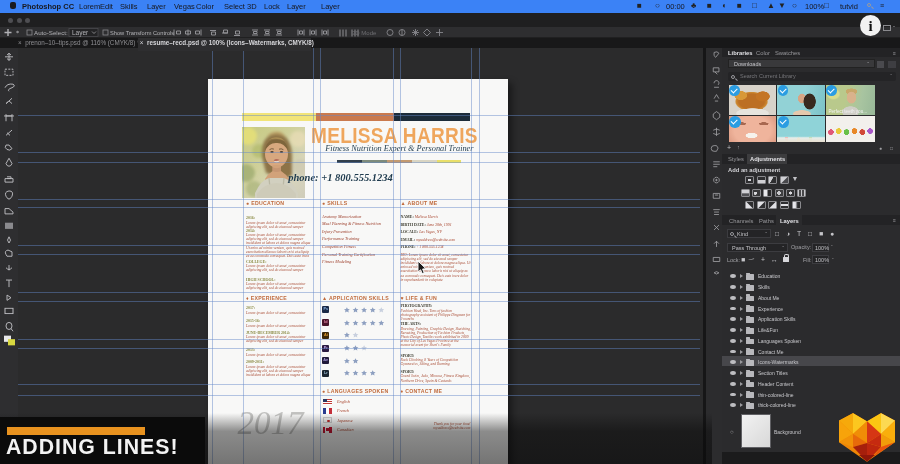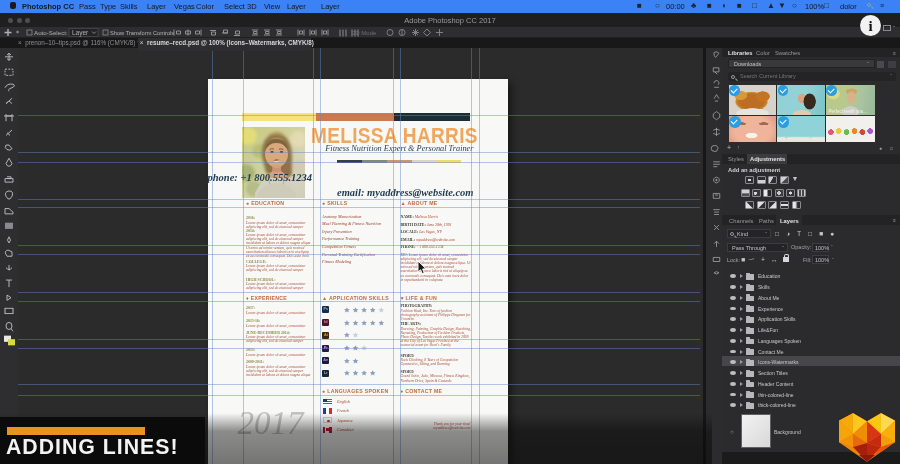--- a/index.html
+++ b/index.html
@@ -125,22 +125,21 @@
 </div>
 
 <div class="ab" style="left:103.5px;top:42.6px;width:200px;font-weight:bold;font-size:22.8px;color:#efa65d;letter-spacing:.4px;transform:scaleX(.835);transform-origin:0 0;white-space:nowrap">MELISSA HARRIS</div>
 <div class="ab ser" style="left:0;top:64.5px;width:266px;text-align:right;font-style:italic;font-size:8.3px;color:#1e3a4d">Fitness Nutrition Expert &amp; Personal Trainer</div>
 
 <div class="ab" style="left:129px;top:81.2px;width:25px;height:2.4px;background:#323f4b"></div>
 <div class="ab" style="left:154px;top:81.2px;width:25px;height:2.4px;background:#7e8b7c"></div>
 <div class="ab" style="left:179px;top:81.2px;width:25px;height:2.4px;background:#c39a70"></div>
 <div class="ab" style="left:204px;top:81.2px;width:25px;height:2.4px;background:#d9d5c3"></div>
 <div class="ab" style="left:229px;top:81.2px;width:24.5px;height:2.4px;background:#e9df69"></div>
-<div class="ab ser" style="left:0;top:92.5px;width:266px;text-align:left;font-style:italic;font-weight:bold;font-size:10.5px;color:#1e3a4d">phone: +1 800.555.1234</div>
-<div class="ab ser" style="left:0;top:108px;width:266px;text-align:right;font-style:italic;font-weight:bold;font-size:10.5px;color:#1e3a4d">email: myaddress@website.com</div>
+<div class="ab ser" style="left:0;top:92.5px;width:266px;text-align:center;font-style:italic;font-weight:bold;font-size:10.5px;color:#1e3a4d">phone: +1 800.555.1234</div>
 
 <div class="ab sh" style="left:38.5px;top:121px">● EDUCATION</div>
 <div class="ab sh" style="left:114.5px;top:121px">● SKILLS</div>
 <div class="ab sh" style="left:193px;top:121px">▲ ABOUT ME</div>
 
 <div class="ab lb" style="left:38.5px;top:137px">2016:</div>
 <div class="ab bt" style="left:38.5px;top:141.5px">Lorem ipsum dolor sit amet, consectetur<br>adipiscing elit, sed do eiusmod semper</div>
 <div class="ab lb" style="left:38.5px;top:149.5px">2014:</div>
 <div class="ab bt" style="left:38.5px;top:154px">Lorem ipsum dolor sit amet, consectetur<br>adipiscing elit, sed do eiusmod semper<br>incididunt ut labore et dolore magna aliqua<br>Ut enim ad minim veniam, quis nostrud<br>exercitation ullamco laboris nisi ut aliquip<br>ex ea commodo consequat. Duis aute irure</div>
 <div class="ab lb" style="left:38.5px;top:180.5px">COLLEGE:</div>
@@ -474,53 +473,52 @@
     </div>
 
 <div class="ab" style="left:8px;top:380.5px;color:#b8b8bc;font-size:6px">○</div>
 <div class="ab" style="left:19.5px;top:367px;width:28.5px;height:32px;background:linear-gradient(135deg,#f2f2f2,#d8d8d8);outline:1px solid #606064"></div>
 <div class="ab" style="left:52px;top:380.5px;color:#c6c6ca;font-size:5px">Background</div>
 <div class="ab" style="left:0;top:404px;width:178px;height:12px;background:#1b1b1c"></div>
 </div>
 <div class="ab" id="menubar">
 <span class="mi" style="left:10px;top:2px;width:6px;height:7px;background:#1a1a1e;border-radius:2px 2px 2.5px 2.5px"></span>
 <span class="mi" style="left:22px;font-weight:bold">Photoshop CC</span>
-<span class="mi" style="left:79px">Pass</span>
-<span class="mi" style="left:100px">Type</span>
+<span class="mi" style="left:79px">Lorem</span>
+<span class="mi" style="left:100px">Edit</span>
 <span class="mi" style="left:120px">Skills</span>
 <span class="mi" style="left:147px">Layer</span>
 <span class="mi" style="left:174px">Vegas</span>
 <span class="mi" style="left:196px">Color</span>
 <span class="mi" style="left:224px">Select</span>
 <span class="mi" style="left:247px">3D</span>
-<span class="mi" style="left:264px">View</span>
+<span class="mi" style="left:264px">Lock</span>
 <span class="mi" style="left:287px">Layer</span>
 <span class="mi" style="left:321px">Layer</span>
 <span class="mi st7" style="left:637px">■</span>
 <span class="mi st7" style="left:655px;">○</span>
 <span class="mi" style="left:666px">00:00</span>
 <span class="mi st7" style="left:691px;">♣</span>
 <span class="mi st7" style="left:707px;">■</span>
 <span class="mi st7" style="left:722px;">◐</span>
 <span class="mi st7" style="left:737px;">■</span>
 <span class="mi st7" style="left:752px;">□</span>
 <span class="mi st7" style="left:767px;">▲</span>
 <span class="mi st7" style="left:778px;">▼</span>
 <span class="mi st7" style="left:792px;">○</span>
 <span class="mi" style="left:805px;font-size:7.5px">100%</span>
 <span class="mi st7" style="left:824px;">□</span>
-<span class="mi" style="left:840px">dolor</span>
+<span class="mi" style="left:840px">tutvid</span>
 <span class="mi mag" style="left:867px;top:3px"></span>
 <span class="mi" style="left:880px;font-size:7px">≡</span>
 </div>
 <div class="ab" id="titlebar">
     <span class="dot" style="left:8px"></span>
     <span class="dot" style="left:16.5px"></span>
     <span class="dot" style="left:25px"></span>
-    <div class="t">Adobe Photoshop CC 2017</div>
   </div>
 <div class="ab" id="optbar">
 <svg width="900" height="11" style="position:absolute;left:0;top:0">
 <g stroke="#b2b2b6" stroke-width="1" fill="none">
 <path d="M8,2 v7 M4.5,5.5 h7" stroke-width="1.4"></path>
 <path d="M16,5 l2.5,0 M17.2,4 l1.3,1 -1.3,1" stroke-width=".8"></path>
 </g>
 <g fill="#b2b2b6" font-size="6.5" font-family="Liberation Sans">
 <rect x="27" y="3" width="5" height="5" fill="none" stroke="#8a8a8e" stroke-width=".8"></rect>
 <text x="34" y="8" font-size="6.2">Auto-Select:</text>

